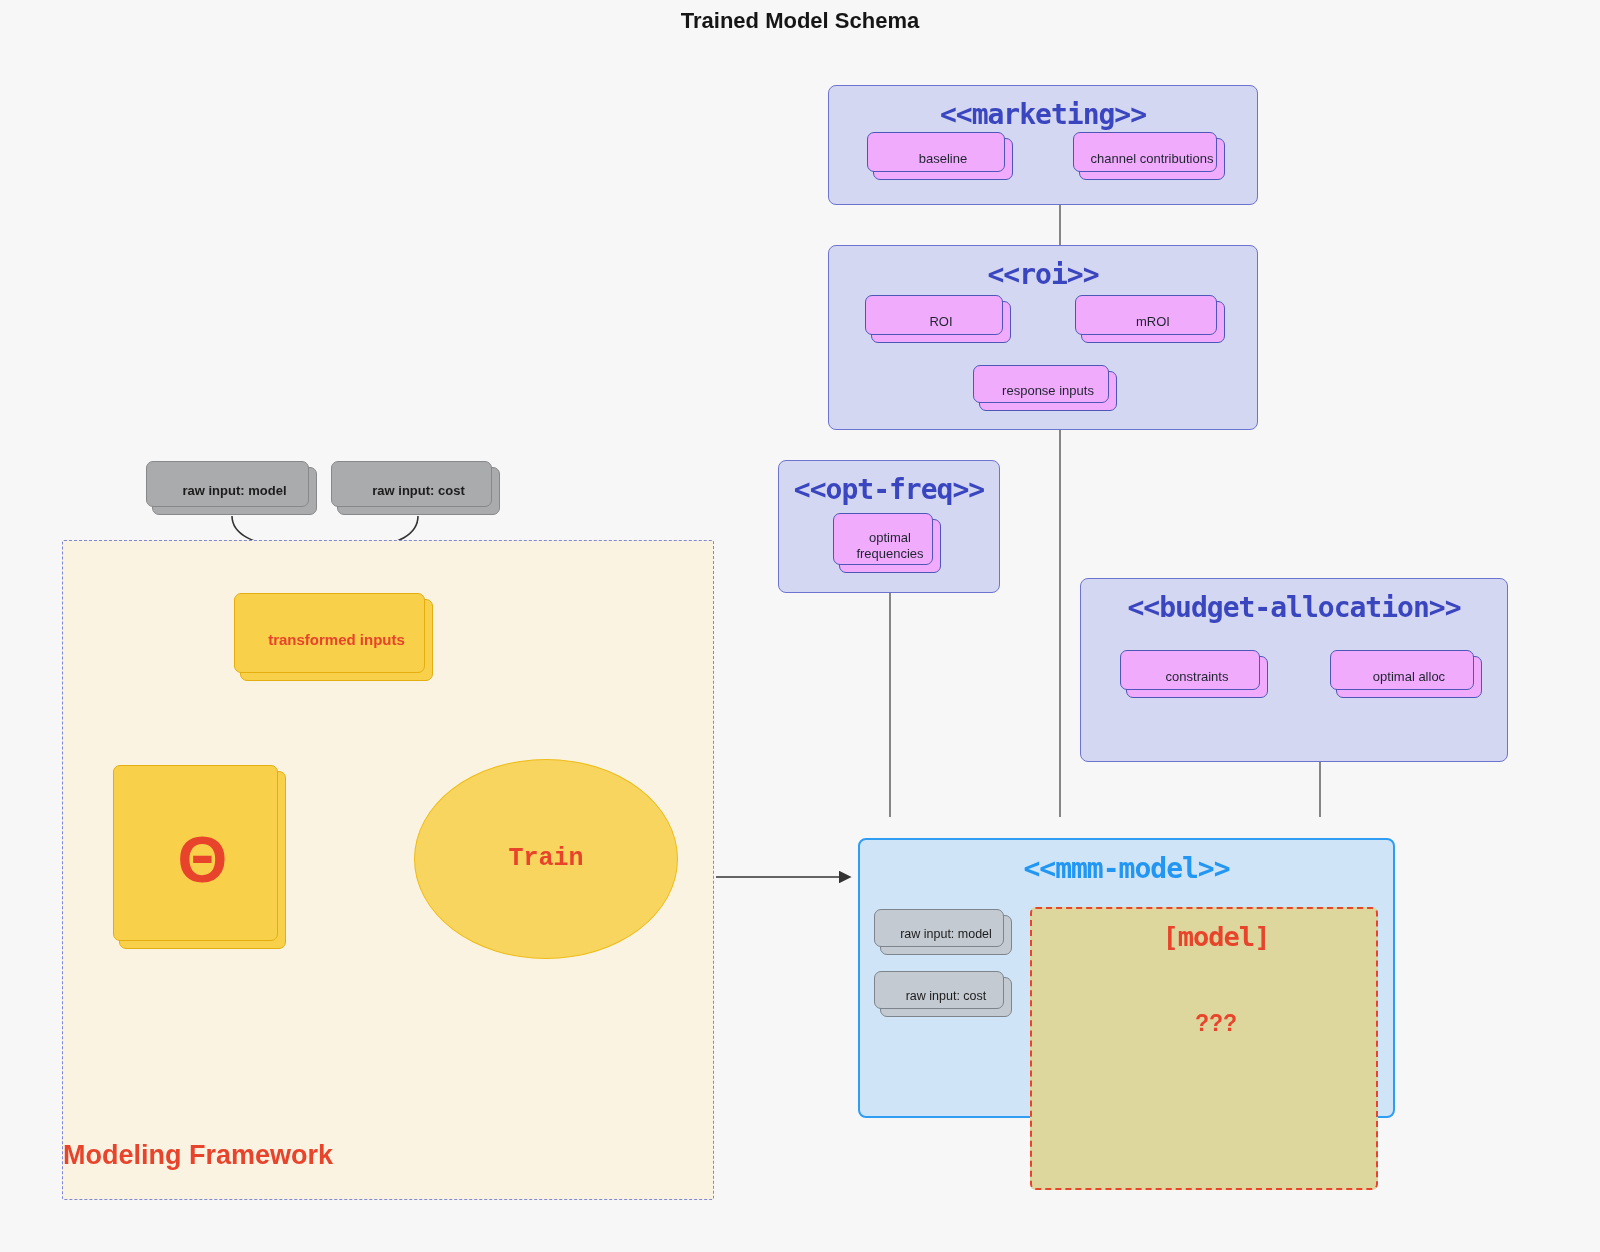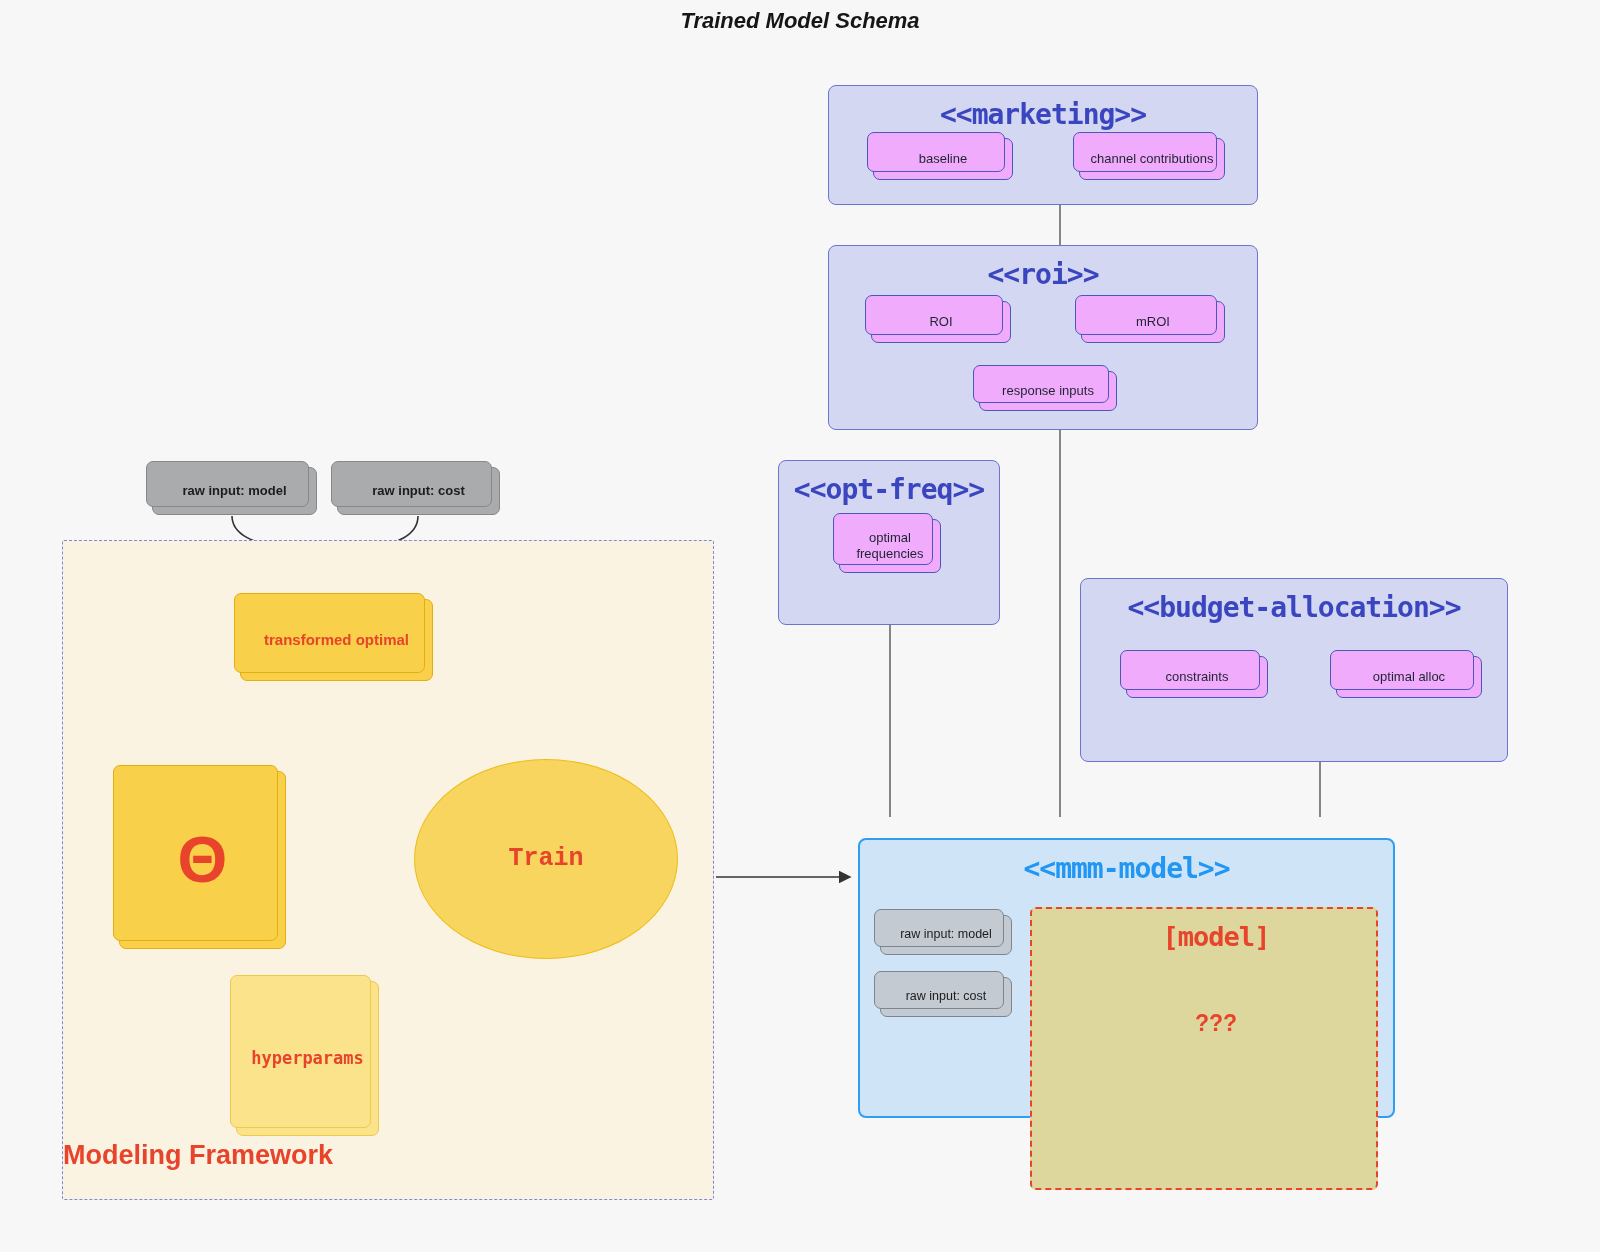--- a/index.html
+++ b/index.html
@@ -5,21 +5,21 @@
   html,body{margin:0;padding:0;}
   body{
     width:1600px;height:1252px;position:relative;
     background:#f7f7f8;
     font-family:"Liberation Sans","DejaVu Sans",sans-serif;
     overflow:hidden;
   }
   .abs{position:absolute;}
   #diagram-title{
     left:0;right:0;top:8px;text-align:center;
-    font-size:22px;font-weight:bold;color:#161616;font-style:italic;
+    font-size:22px;font-weight:bold;color:#161616;
   }
   
   .container{
     position:absolute;border-radius:8px;box-sizing:border-box;
   }
   .container .ctitle{
     width:100%;text-align:center;margin-top:12px;
     font-family:"DejaVu Sans Mono","Liberation Mono",monospace;
     font-weight:bold;font-size:28px;letter-spacing:-1px;
   }
@@ -112,21 +112,21 @@
   <div class="node stack purple" style="left:250px;top:52px;width:146px;height:42px;">channel contributions</div>
 </div>
 
 <div class="container lavender" style="left:828px;top:245px;width:430px;height:185px;">
   <div class="ctitle">&lt;&lt;roi&gt;&gt;</div>
   <div class="node stack purple" style="left:42px;top:55px;width:140px;height:42px;">ROI</div>
   <div class="node stack purple" style="left:252px;top:55px;width:144px;height:42px;">mROI</div>
   <div class="node stack purple" style="left:150px;top:125px;width:138px;height:40px;">response inputs</div>
 </div>
 
-<div class="container lavender" style="left:778px;top:460px;width:222px;height:165px;">
+<div class="container lavender" style="left:778px;top:460px;width:222px;height:133px;">
   <div class="ctitle">&lt;&lt;opt-freq&gt;&gt;</div>
   <div class="node stack purple" style="left:60px;top:58px;width:102px;height:54px;padding:0 6px;">optimal frequencies</div>
 </div>
 
 <div class="container lavender" style="left:1080px;top:578px;width:428px;height:184px;">
   <div class="ctitle">&lt;&lt;budget-allocation&gt;&gt;</div>
   <div class="node stack purple" style="left:45px;top:77px;width:142px;height:42px;">constraints</div>
   <div class="node stack purple" style="left:255px;top:77px;width:146px;height:42px;">optimal alloc</div>
 </div>
 
@@ -137,18 +137,17 @@
   <div class="model-dashed" style="left:170px;top:67px;width:348px;height:283px;">
     <div class="mtitle">[model]</div>
     <div class="munknown">???</div>
   </div>
 </div>
 
 <div class="node stack gray-dark" style="left:152px;top:467px;width:165px;height:48px;">raw input: model</div>
 <div class="node stack gray-dark" style="left:337px;top:467px;width:163px;height:48px;">raw input: cost</div>
 
 <div class="container framework" style="left:62px;top:540px;width:652px;height:660px;">
-  <div class="node stack yellow red-text" style="left:177px;top:58px;width:193px;height:82px;font-size:15px;font-weight:bold;">transformed optimal</div>
+  <div class="node stack yellow red-text" style="left:177px;top:58px;width:193px;height:82px;font-size:15px;font-weight:bold;">transformed inputs</div>
   <div class="node stack yellow red-text" style="left:56px;top:230px;width:167px;height:178px;font-size:64px;font-weight:bold;">Θ</div>
   <div class="node ellipse red-text" style="left:351px;top:218px;width:264px;height:200px;font-family:Liberation Mono, monospace;">Train</div>
-  <div class="node stack yellow-light red-text mono" style="left:173px;top:440px;width:143px;height:155px;font-size:17px;font-weight:bold;">hyperparams</div>
   <div class="fw-label">Modeling Framework</div>
 </div>
 
 </body></html>

